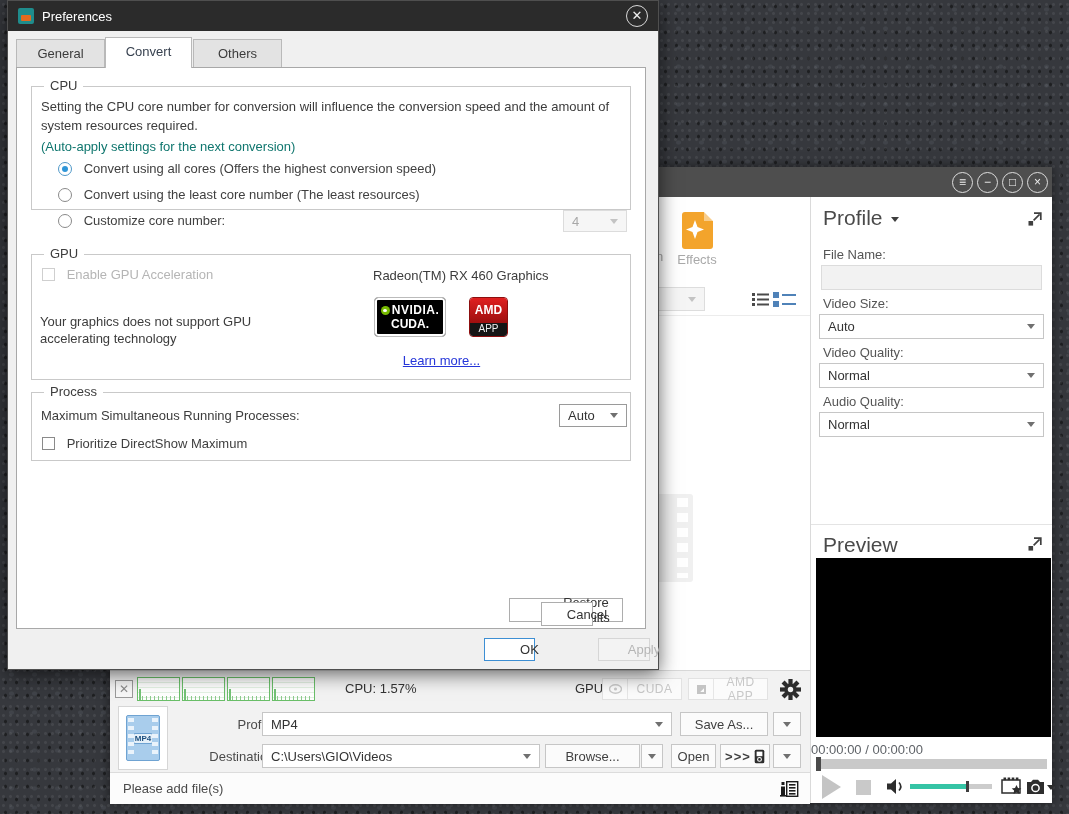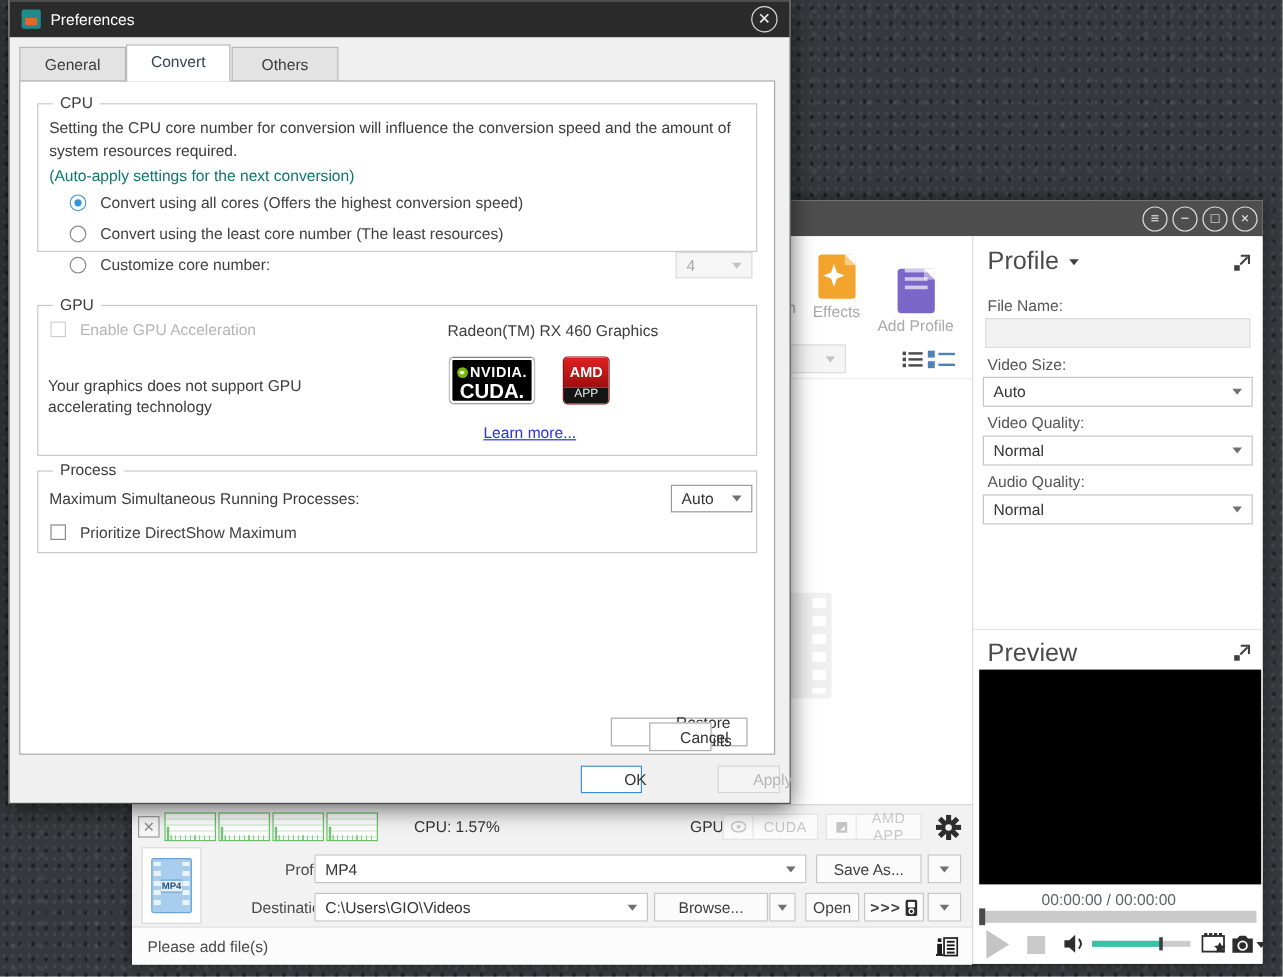--- a/index.html
+++ b/index.html
@@ -109,21 +109,21 @@
     display:inline-block; vertical-align:-3px; margin-right:8px; position:relative; }
   .radio.sel { border-color:#4f98c8; }
   .radio.sel:after { content:""; position:absolute; left:3px; top:3px; width:6px; height:6px; border-radius:50%; background:#2f96d8; }
   .chk { width:13px; height:13px; border:1px solid #8a8a8a; background:#fff; display:inline-block;
     vertical-align:-2px; margin-right:8px; }
   .chk.dis { border-color:#cfcfcf; }
   .dis-txt { color:#b5b5b5; }
   .nv-badge { width:72px; height:40px; background:#000; border:1px solid #bbb; border-radius:4px;
     box-shadow:inset 0 0 0 2px #fff; position:absolute; color:#fff; text-align:center; padding-top:5px; }
   .nv-badge .r1 { font-size:12px; font-weight:bold; letter-spacing:.5px; }
-  .nv-badge .r2 { font-size:17px; font-weight:bold; }
+  .nv-badge .r2 { font-size:12px; font-weight:bold; }
   .nv-eye { display:inline-block; width:9px; height:9px; border-radius:50%; background:#76b900; vertical-align:-1px; margin-right:2px; position:relative; }
   .nv-eye:after { content:""; position:absolute; left:2px; top:3px; width:4px; height:3px; border-radius:50%; background:#fff; }
   .amd-badge { width:39px; height:40px; border-radius:4px; overflow:hidden; border:1px solid #8c0f0f; position:absolute; text-align:center; }
   .amd-badge .r1 { background:linear-gradient(#e02020,#9d0f0f); color:#fff; font-weight:bold; font-size:12px; height:25px; line-height:24px; }
   .amd-badge .r2 { background:#151515; color:#eee; font-size:10px; height:13px; line-height:12px; }
   .link { color:#2535d9; text-decoration:underline; }
   .win-btn { background:#fff; border:1px solid #adadad; color:#333; text-align:center; position:absolute;
     display:flex; align-items:center; justify-content:center;padding-left:40px; }
   .win-btn.primary { border:1px solid #3d8fd4; }
   .win-btn.disabled { background:#f3f3f3; border-color:#d6d6d6; color:#b5b5b5; }
@@ -148,27 +148,20 @@
         <div class="abs toolbar">
           <span class="abs" style="left:546px;top:52px;color:#a9a9a9">n</span>
           <div class="abs tb-item" style="left:556px;top:15px;width:62px">
             <div class="doc-icon effects">
               <span class="fold"></span>
               <svg width="31" height="37" viewBox="0 0 31 37" style="position:absolute;left:0;top:0">
                 <polygon points="13,8 15.5,15 22,17.5 15.5,20 13,27 10.5,20 4,17.5 10.5,15" fill="#fff"></polygon>
               </svg>
             </div>
             <div style="margin-top:3px">Effects</div>
-          </div>
-          <div class="abs tb-item" style="left:612px;top:15px;width:82px">
-            <div class="doc-icon addprofile">
-              <span class="fold"></span>
-              <span class="lines"><i style="margin-top:12px"></i><i></i><i></i></span>
-            </div>
-            <div style="margin-top:3px">Add Profile</div>
           </div>
         </div>
 
         <div class="abs toolbar2">
           <div class="abs mini-dd">
             <span class="caret lt" style="position:absolute;right:8px;top:9px"></span>
           </div>
           <svg class="abs" style="left:642px;top:7px" width="17" height="15" viewBox="0 0 17 15">
             <g fill="#4a4a4a">
                 <rect x="0" y="1" width="3" height="3"></rect>
@@ -331,21 +324,21 @@
         <div class="divider" style="top:327px"></div>
 
         <span class="p-title abs" style="left:12px;top:336px">Preview</span>
         <svg class="expand" style="right:9px;top:339px" viewBox="0 0 17 17">
           <path d="M8 2.2 H14.8 V9" fill="none" stroke="#3f3f3f" stroke-width="1.7"></path>
           <path d="M13.6 3.4 L7.6 9.4" stroke="#3f3f3f" stroke-width="1.7"></path>
           <rect x="2.5" y="10" width="4.6" height="4.6" fill="#3f3f3f"></rect>
         </svg>
 
         <div class="video" style="left:5px;right:1px;top:361px;height:179px"></div>
-        <div class="abs" style="left:0;right:15px;top:545px;text-align:center;color:#5f6368">00:00:00 / 00:00:00</div>
+        <div class="abs" style="left:0;right:15px;top:545px;color:#5f6368">00:00:00 / 00:00:00</div>
         <div class="seek" style="left:5px;right:5px;top:562px"></div>
         <div class="seek-handle" style="left:5px;top:560px"></div>
 
         <div class="play-tri" style="left:11px;top:578px"></div>
         <div class="stop-sq" style="left:45px;top:583px"></div>
         <svg class="abs" style="left:75px;top:581px" width="20" height="17" viewBox="0 0 20 17">
           <path d="M1 5.5h4l5-4.5v15l-5-4.5H1z" fill="#2d2d2d"></path>
           <path d="M13 4.5 q3.6 4 0 8" stroke="#2d2d2d" stroke-width="1.6" fill="none"></path>
         </svg>
         <div class="vol-track" style="left:99px;top:587px;width:82px"></div>

